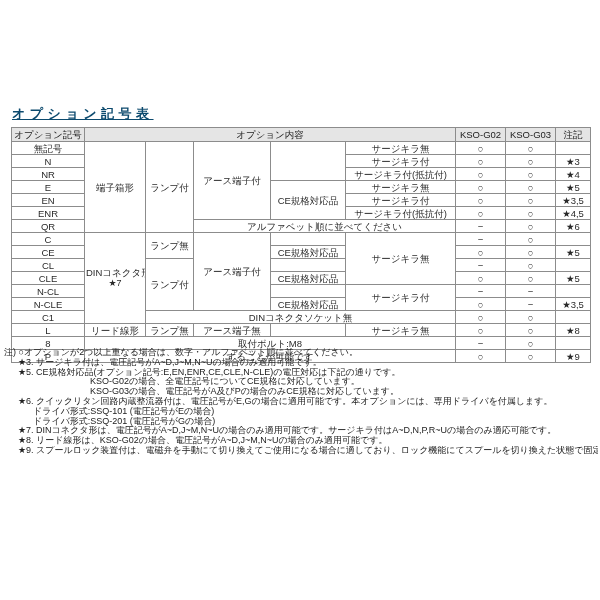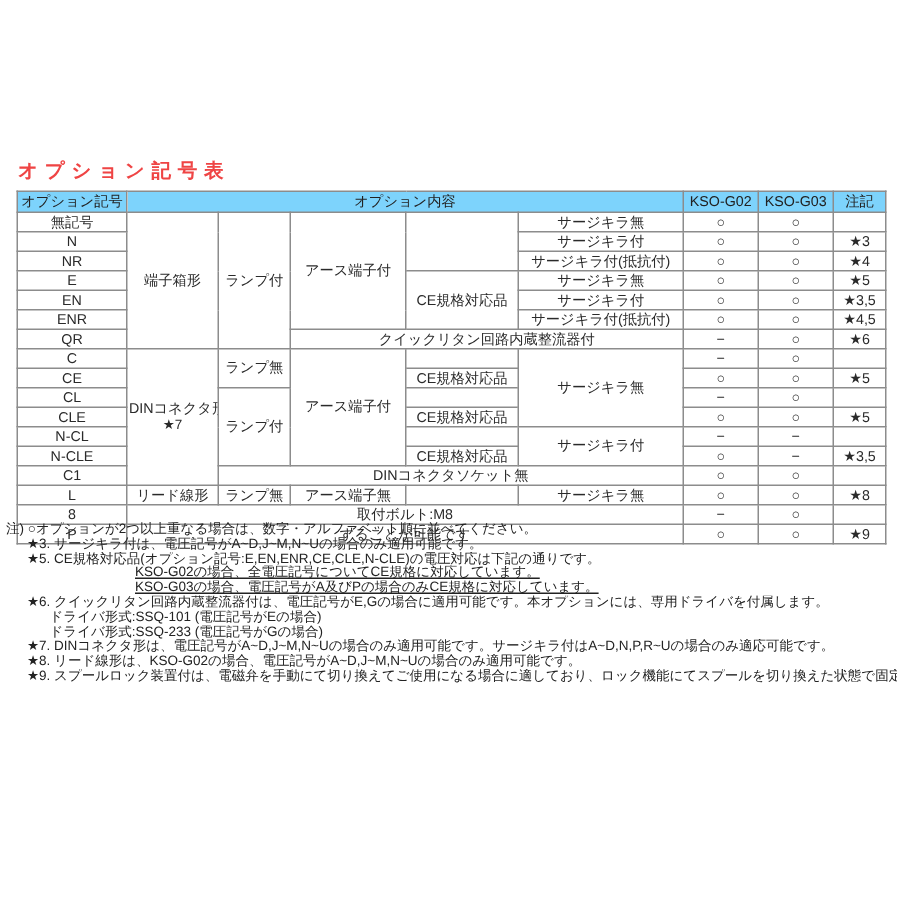--- a/index.html
+++ b/index.html
@@ -4,49 +4,49 @@
 <style>
   html,body{margin:0;padding:0;}
   body{
     width:600px;height:600px;background:#ffffff;
     font-family:"Liberation Sans","DejaVu Sans",sans-serif;
     color:#222;
   }
   .page{position:relative;width:600px;height:600px;overflow:hidden;}
   .title{
     position:absolute;left:12px;top:105px;margin:0;
-    font-size:13px;font-weight:bold;letter-spacing:4.5px;color:#ef4444;
+    font-size:13px;font-weight:bold;letter-spacing:4.5px;color:#0c4a6e;text-decoration:underline;
   }
   table.opt{
     position:absolute;left:11px;top:127px;width:579px;
     border-collapse:collapse;table-layout:fixed;
   }
   table.opt th,table.opt td{
     border:1px solid #8c8c8c;
     font-size:9.5px;line-height:11px;height:12px;
     text-align:center;vertical-align:middle;
     padding:0 1px;overflow:hidden;white-space:nowrap;color:#2a2a2a;
   }
   table.opt th{
-    background:#7dd3fc;font-weight:normal;height:13px;color:#222;text-align:center;
+    background:#e5e5e5;font-weight:normal;height:13px;color:#222;text-align:center;
   }
   td.mark{font-size:10px;color:#6e6e6e;}
   td.notecol{font-size:9px;color:#222;}
   td.tight{font-size:8.8px;}
   td.tight .sub{font-size:9px;display:block;line-height:10px;}
   td.tight .main{display:block;line-height:10px;}
   .notes{
     position:absolute;left:4px;top:348px;width:594px;
     font-size:9px;line-height:9.8px;color:#222;
   }
   .note-line{white-space:nowrap;overflow:hidden;}
   .i0{padding-left:0;}
   .i1{padding-left:14px;}
   .i2{padding-left:29px;}
-  .i3{padding-left:86px;text-decoration:underline;}
+  .i3{padding-left:86px;}
 </style>
 </head>
 <body>
 
 <div class="page">
 
   <h1 class="title">オプション記号表</h1>
 
   <table class="opt">
     <colgroup>
@@ -112,21 +112,21 @@
       </tr>
       <tr>
         <td>ENR</td>
         <td>サージキラ付(抵抗付)</td>
         <td class="mark">○</td>
         <td class="mark">○</td>
         <td class="notecol">★4,5</td>
       </tr>
       <tr>
         <td>QR</td>
-        <td colspan="3">クイックリタン回路内蔵整流器付</td>
+        <td colspan="3">アルファベット順に並べてください</td>
         <td class="mark">−</td>
         <td class="mark">○</td>
         <td class="notecol">★6</td>
       </tr>
       <tr>
         <td>C</td>
         <td rowspan="7" class="tight">
           <span class="main">DINコネクタ形</span>
           <span class="sub">★7</span>
         </td>
@@ -211,19 +211,19 @@
   </table>
 
   <div class="notes">
     <div class="note-line i0">注) ○オプションが2つ以上重なる場合は、数字・アルファベット順に並べてください。</div>
     <div class="note-line i1">★3. サージキラ付は、電圧記号がA~D,J~M,N~Uの場合のみ適用可能です。</div>
     <div class="note-line i1">★5. CE規格対応品(オプション記号:E,EN,ENR,CE,CLE,N-CLE)の電圧対応は下記の通りです。</div>
     <div class="note-line i3">KSO-G02の場合、全電圧記号についてCE規格に対応しています。</div>
     <div class="note-line i3">KSO-G03の場合、電圧記号がA及びPの場合のみCE規格に対応しています。</div>
     <div class="note-line i1">★6. クイックリタン回路内蔵整流器付は、電圧記号がE,Gの場合に適用可能です。本オプションには、専用ドライバを付属します。</div>
     <div class="note-line i2">ドライバ形式:SSQ-101 (電圧記号がEの場合)</div>
-    <div class="note-line i2">ドライバ形式:SSQ-233 (電圧記号がGの場合)</div>
+    <div class="note-line i2">ドライバ形式:SSQ-201 (電圧記号がGの場合)</div>
     <div class="note-line i1">★7. DINコネクタ形は、電圧記号がA~D,J~M,N~Uの場合のみ適用可能です。サージキラ付はA~D,N,P,R~Uの場合のみ適応可能です。</div>
     <div class="note-line i1">★8. リード線形は、KSO-G02の場合、電圧記号がA~D,J~M,N~Uの場合のみ適用可能です。</div>
     <div class="note-line i1">★9. スプールロック装置付は、電磁弁を手動にて切り換えてご使用になる場合に適しており、ロック機能にてスプールを切り換えた状態で固定</div>
   </div>
 
 </div>
 
 </body></html>

